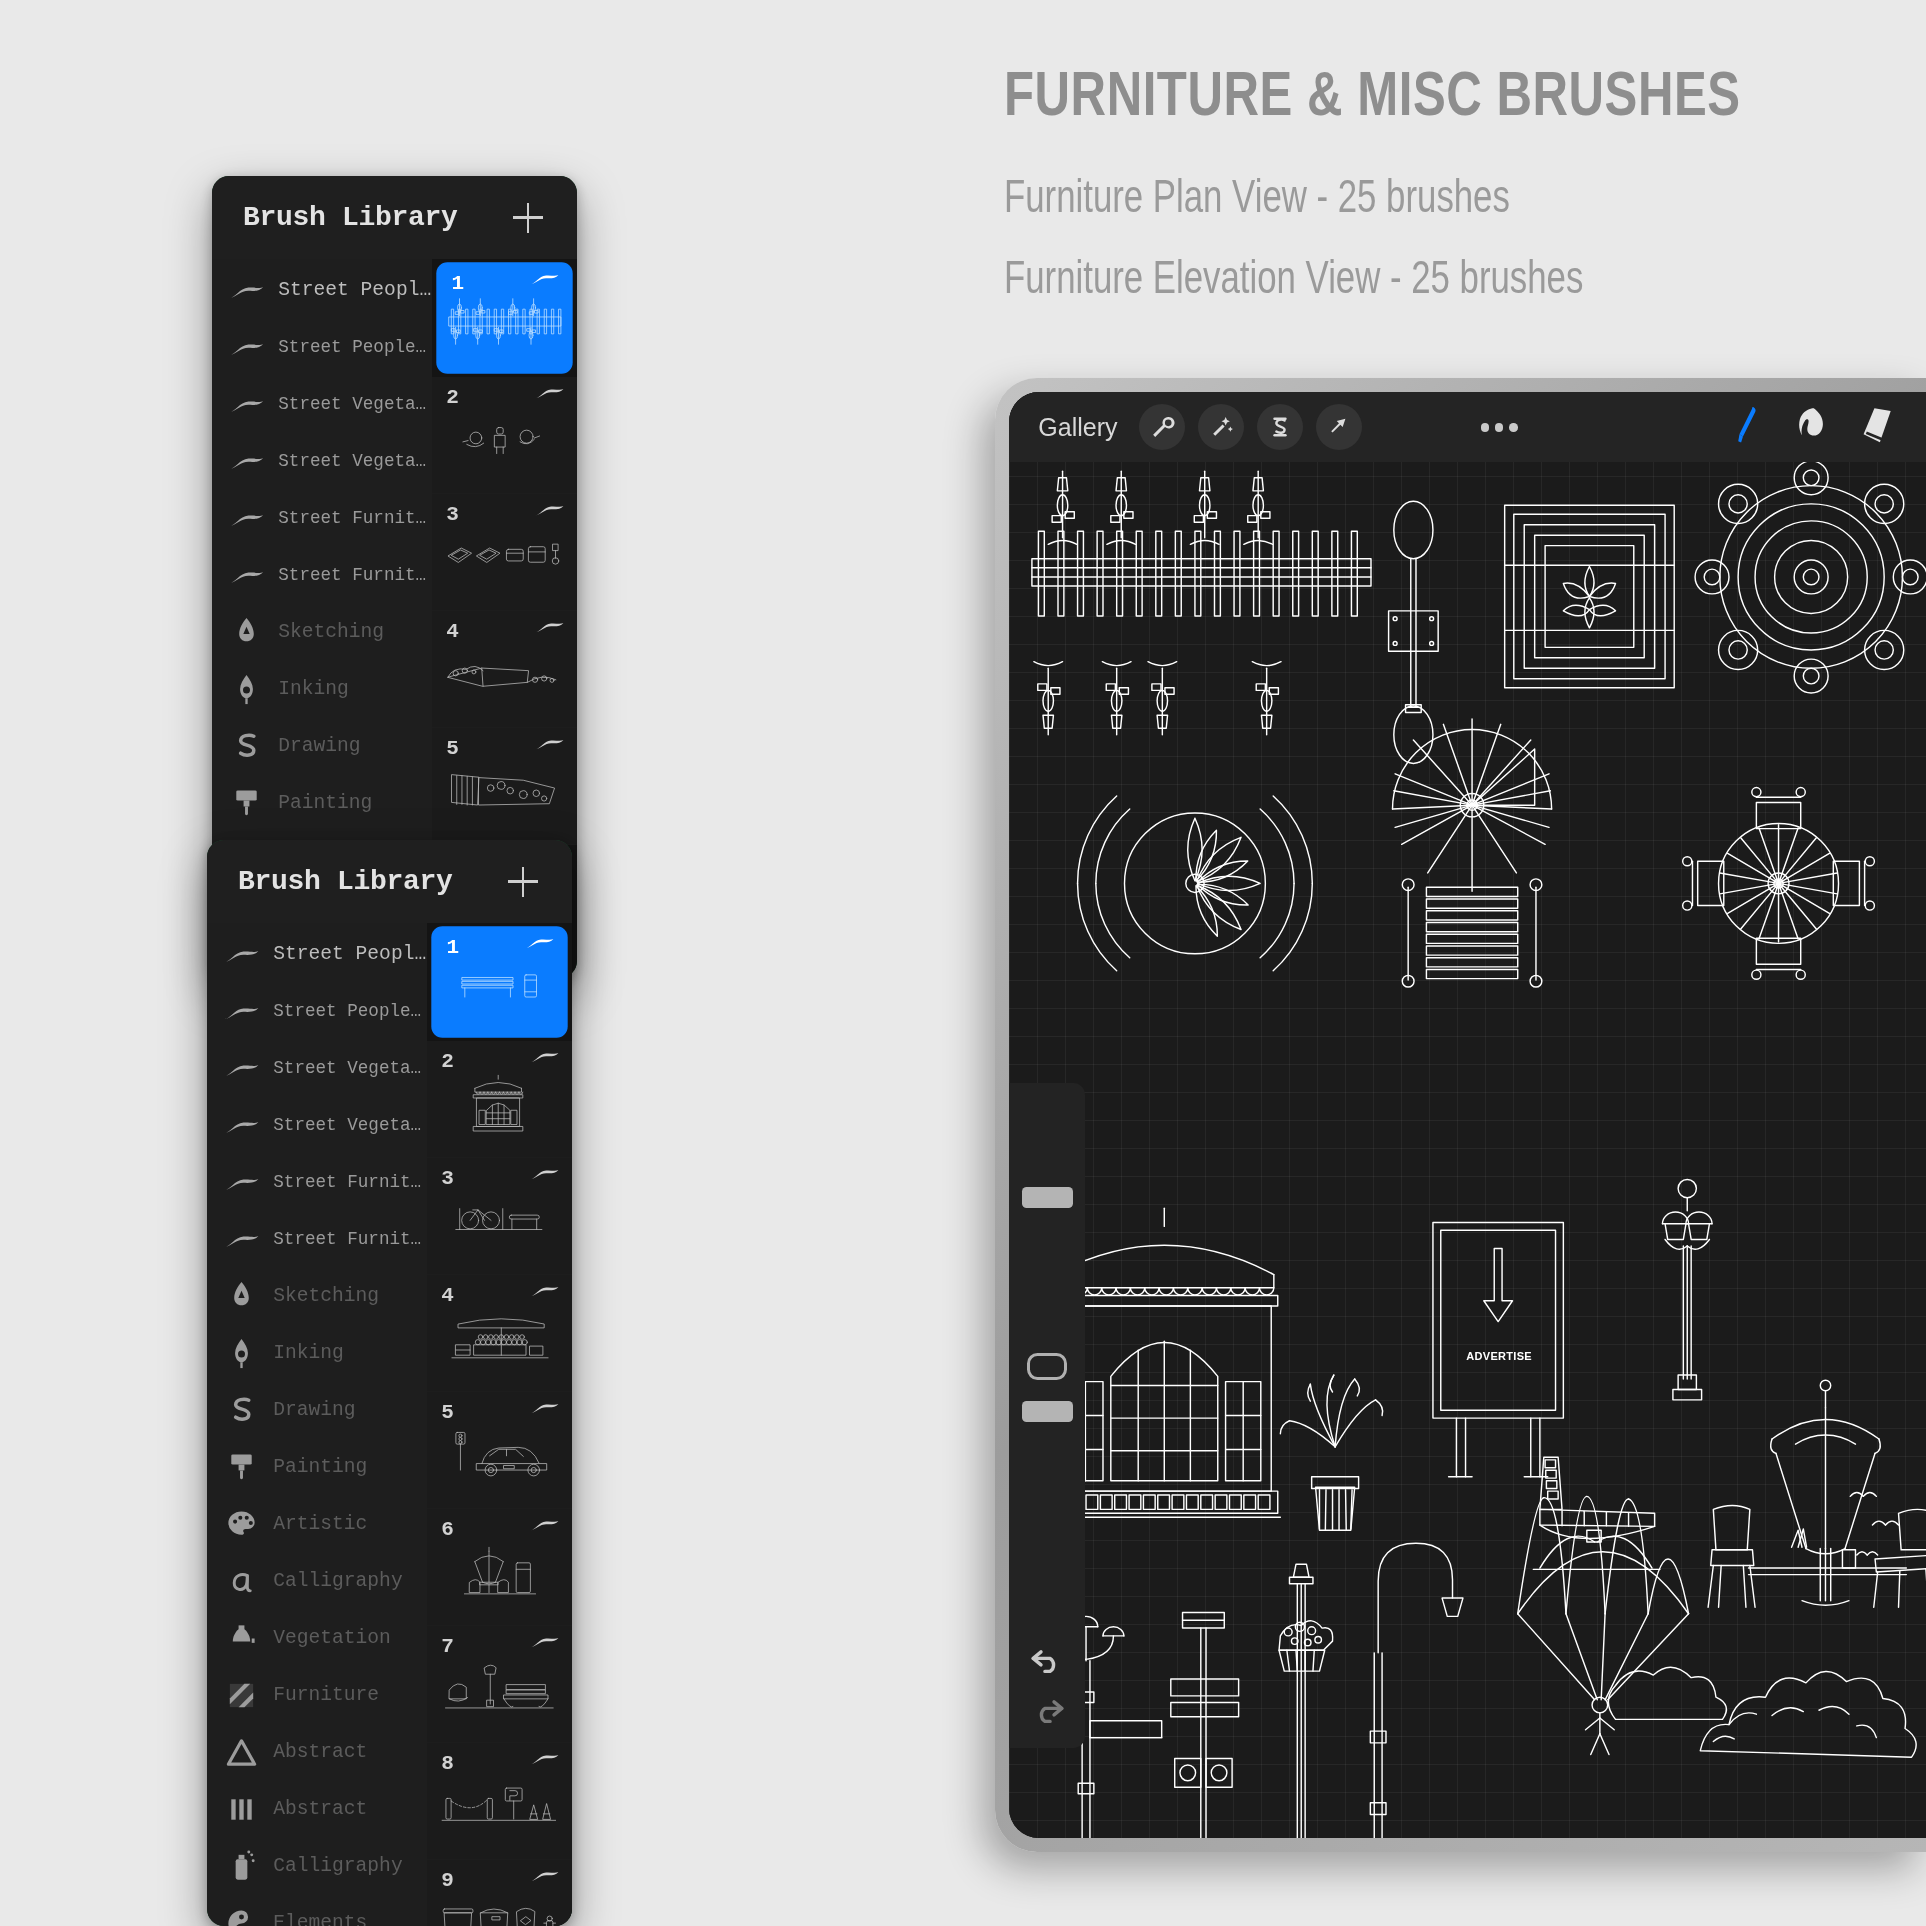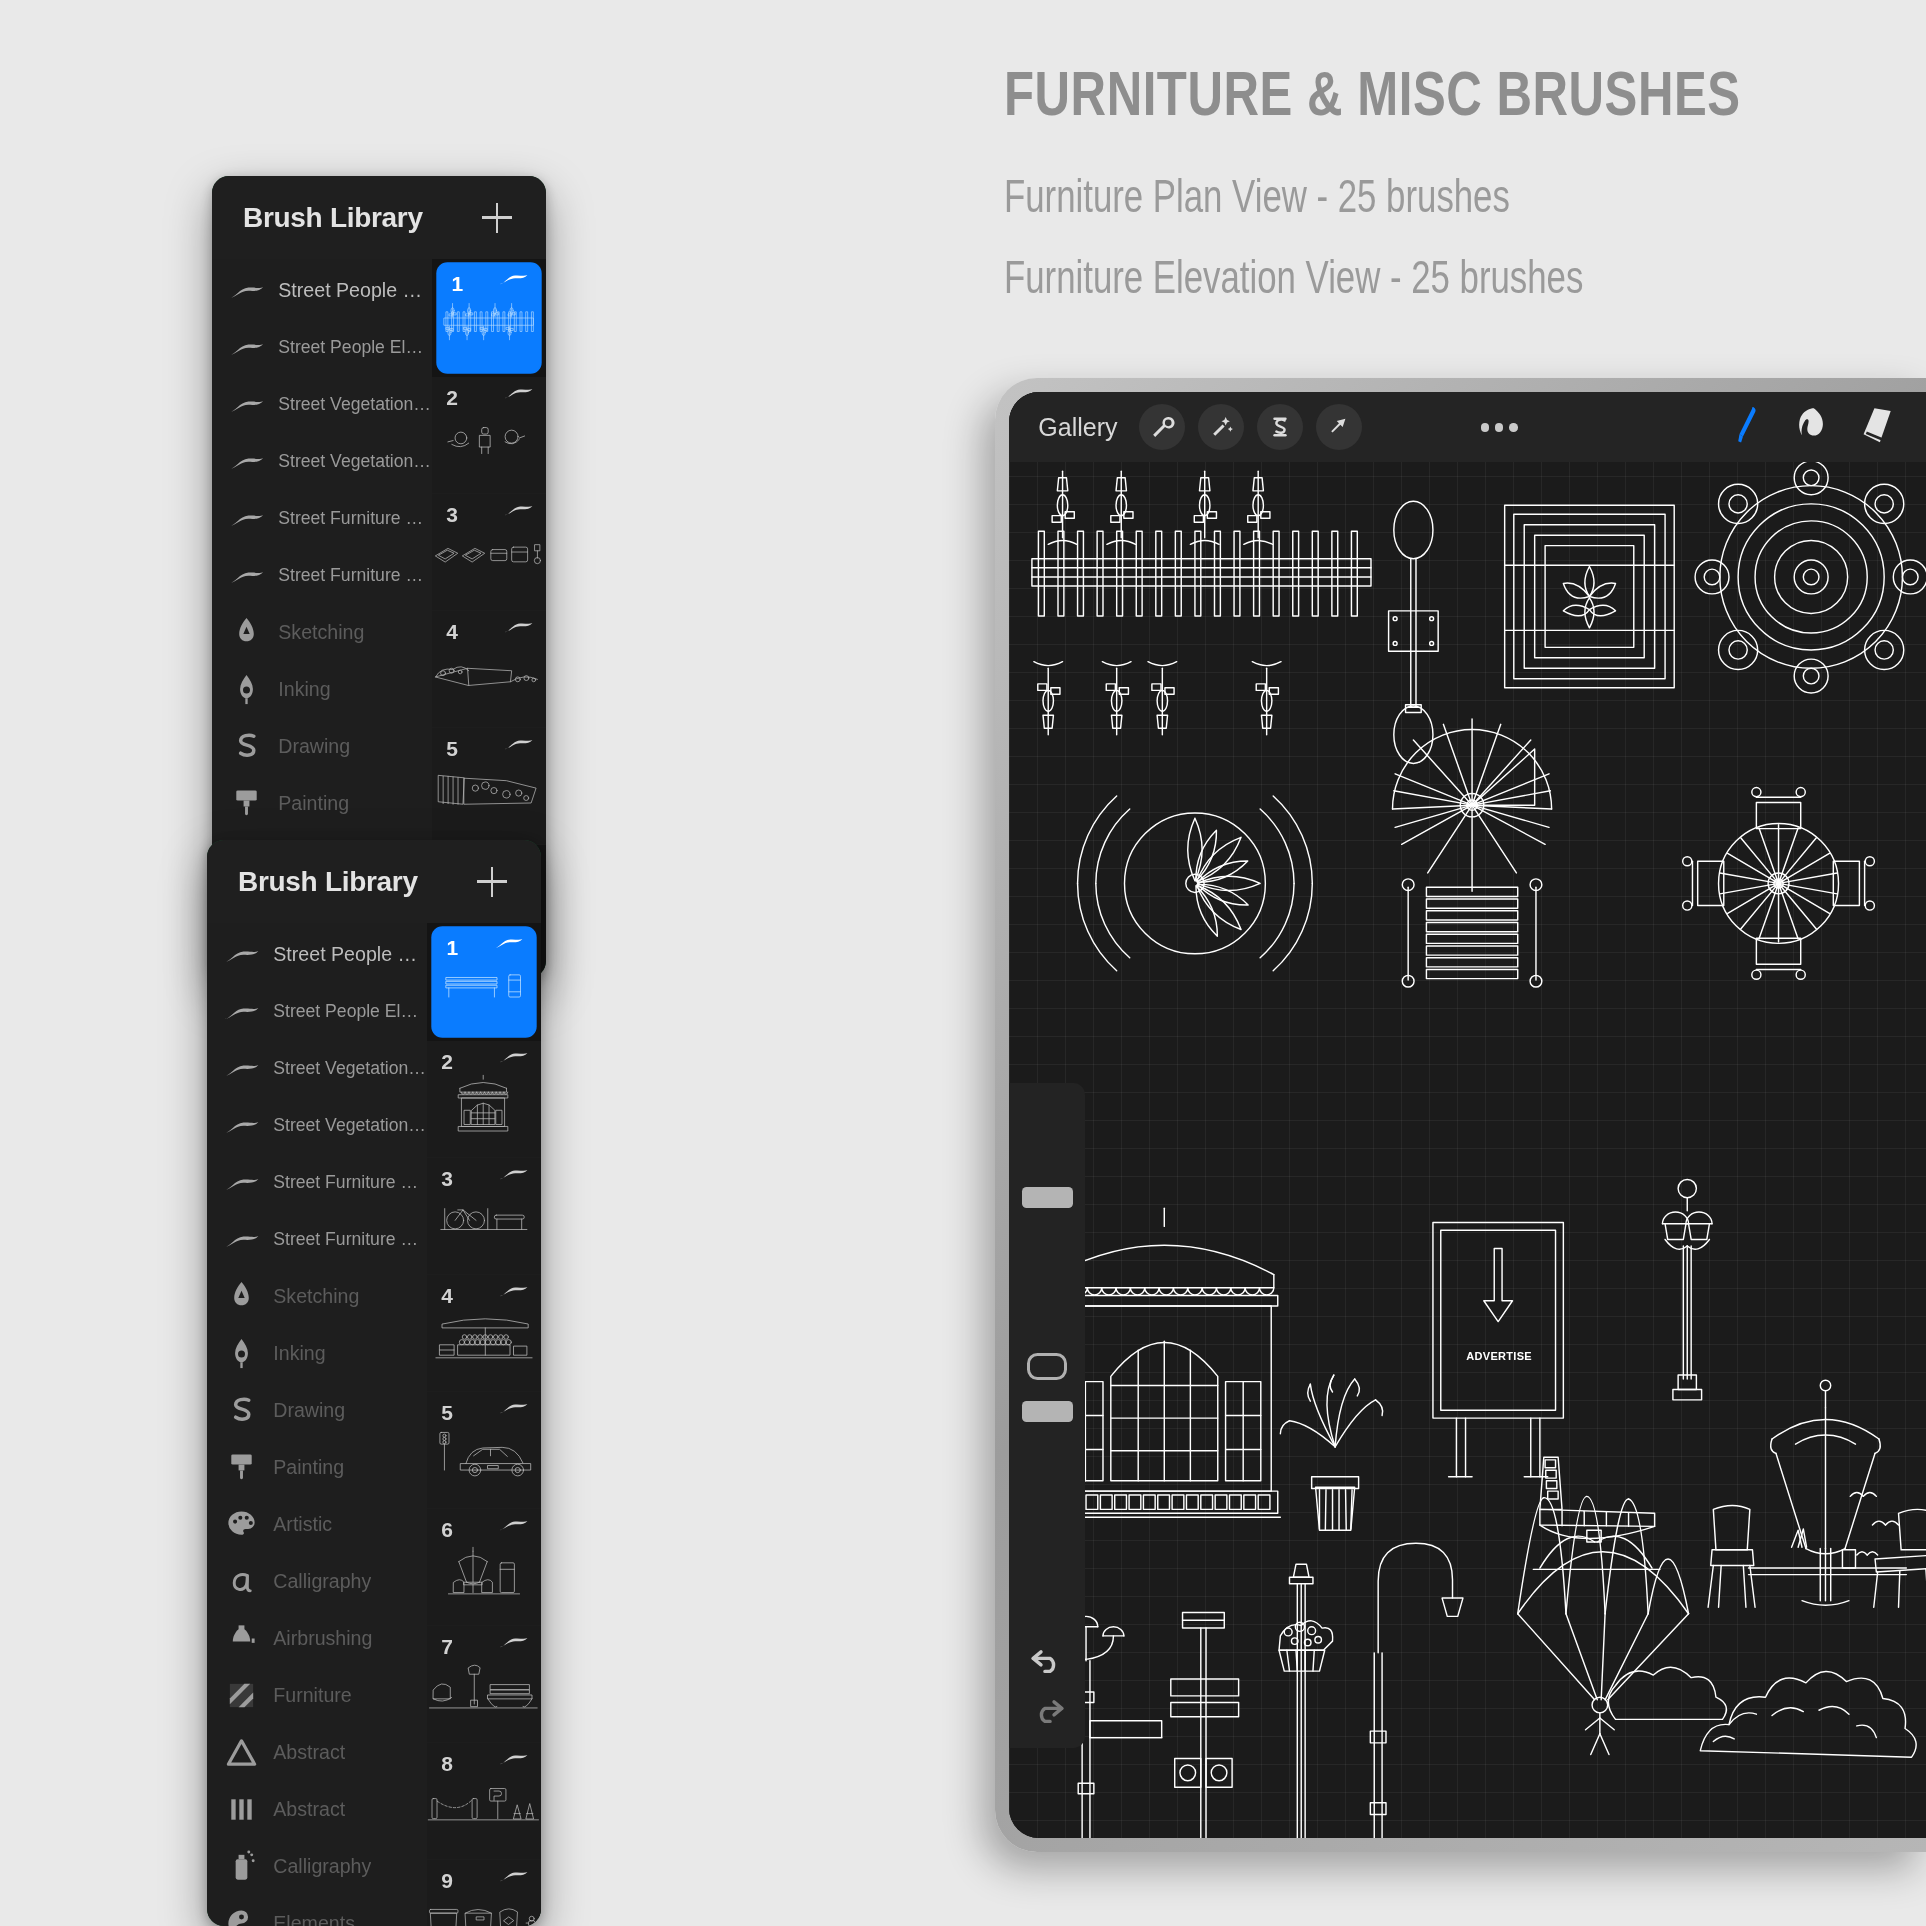--- a/index.html
+++ b/index.html
@@ -24,25 +24,26 @@
     font-size:47px; font-weight:400; color:#9a9a9a;
     line-height:1.0; white-space:nowrap;
     transform:scaleX(0.74); transform-origin:left center;
   }
   .promo-sub.s1 { margin-top:47px; }
   .promo-sub.s2 { margin-top:34px; }
 
   
   .panel {
     position:absolute;
-    width:334px;
+    width:365px;
     background:#14532d;
     border-radius:17px;
     overflow:hidden;
     box-shadow:0 18px 46px rgba(0,0,0,0.38), 0 3.9px 11.7px rgba(0,0,0,0.25);
+    font-family:Liberation Mono, monospace;
   }
   #panel-back { left:212px; top:176px; height:802px; z-index:2; }
   #panel-front { left:207px; top:840px; height:1086px; z-index:3; }
 
   .panel-header {
     height:83px; position:relative;
     display:flex; align-items:center;
     background:#1f1f1f;
   }
   .panel-title {
@@ -534,21 +535,21 @@
               <path d="M16 8v8c0 1.6.8 2.4 2 2.4"></path>
             </svg></span>
           <span class="side-label">Calligraphy</span>
         </div>
         <div class="side-item dim">
           <span class="side-ico"><svg width="35" height="35" viewBox="0 0 24 24" fill="#9c9c9c">
               <path d="M12 5c3 0 6 5 6 9H6c0-4 3-9 6-9z"></path>
               <rect x="10" y="3" width="4" height="3"></rect>
               <path d="M19 12h2v3h-2z"></path>
             </svg></span>
-          <span class="side-label">Airbrushing</span>
+          <span class="side-label">Vegetation</span>
         </div>
         <div class="side-item dim">
           <span class="side-ico"><svg width="35" height="35" viewBox="0 0 24 24">
               <defs></defs>
               <g fill="#9c9c9c">
                 <path d="M4 4h16v16H4z" opacity="0.22"></path>
                 <path d="M4 14 14 4h4L4 18z"></path>
                 <path d="M10 20 20 10v4l-6 6z"></path>
               </g>
             </svg></span>

